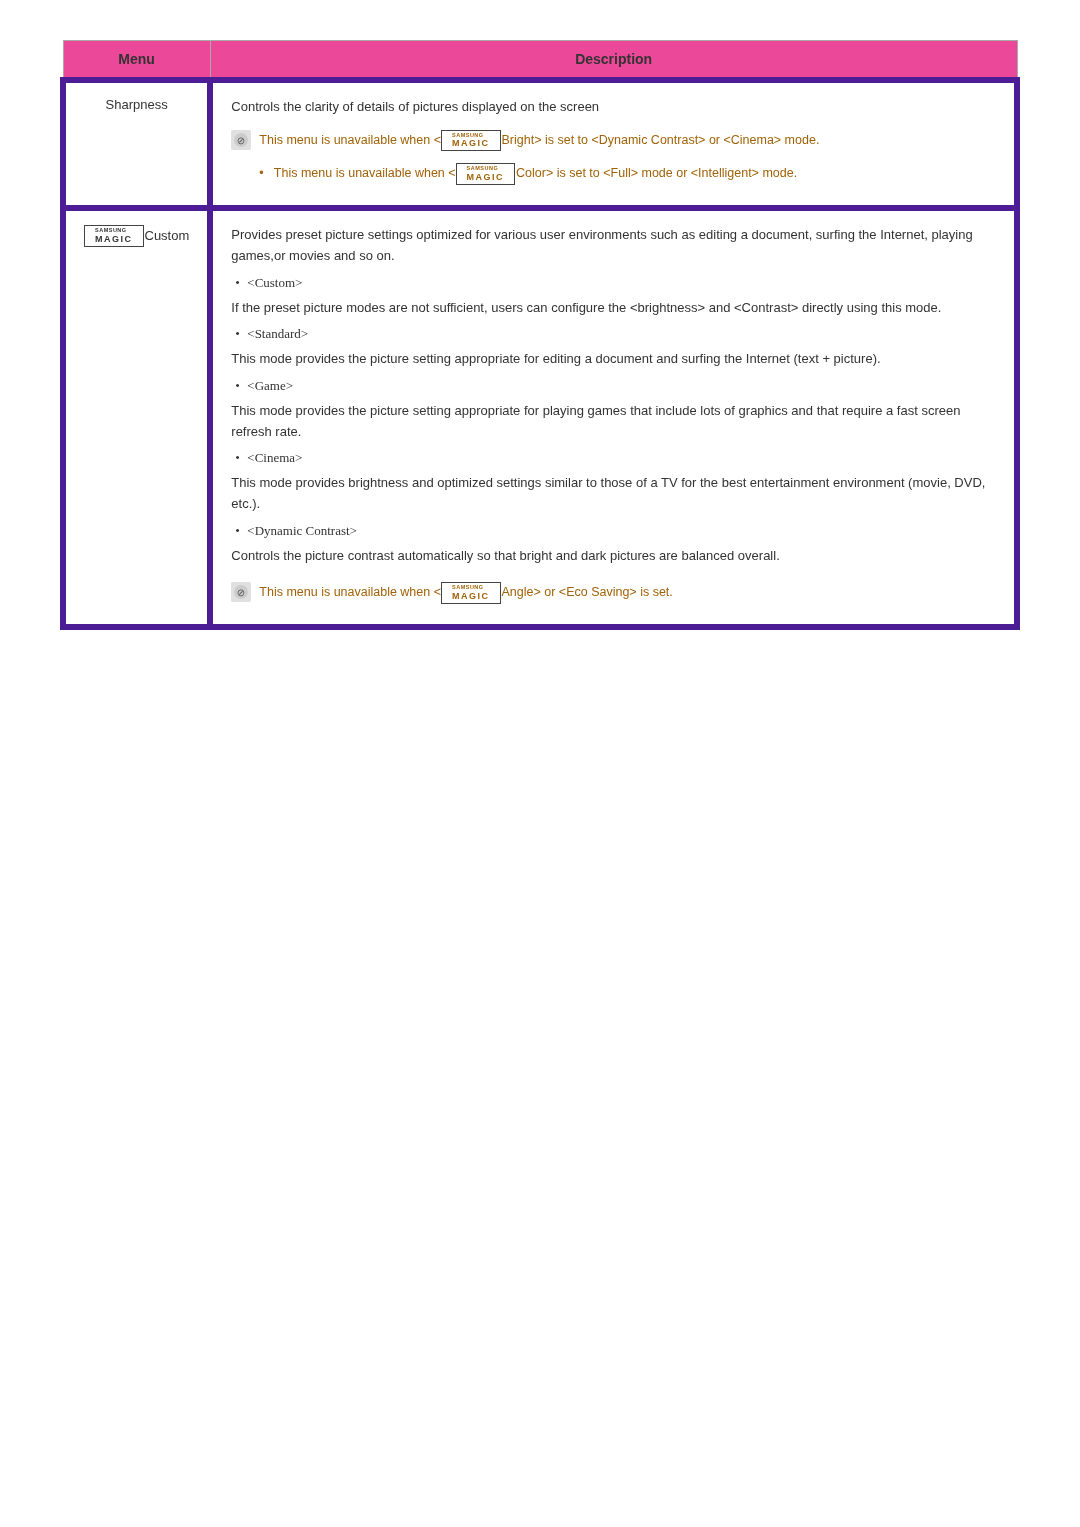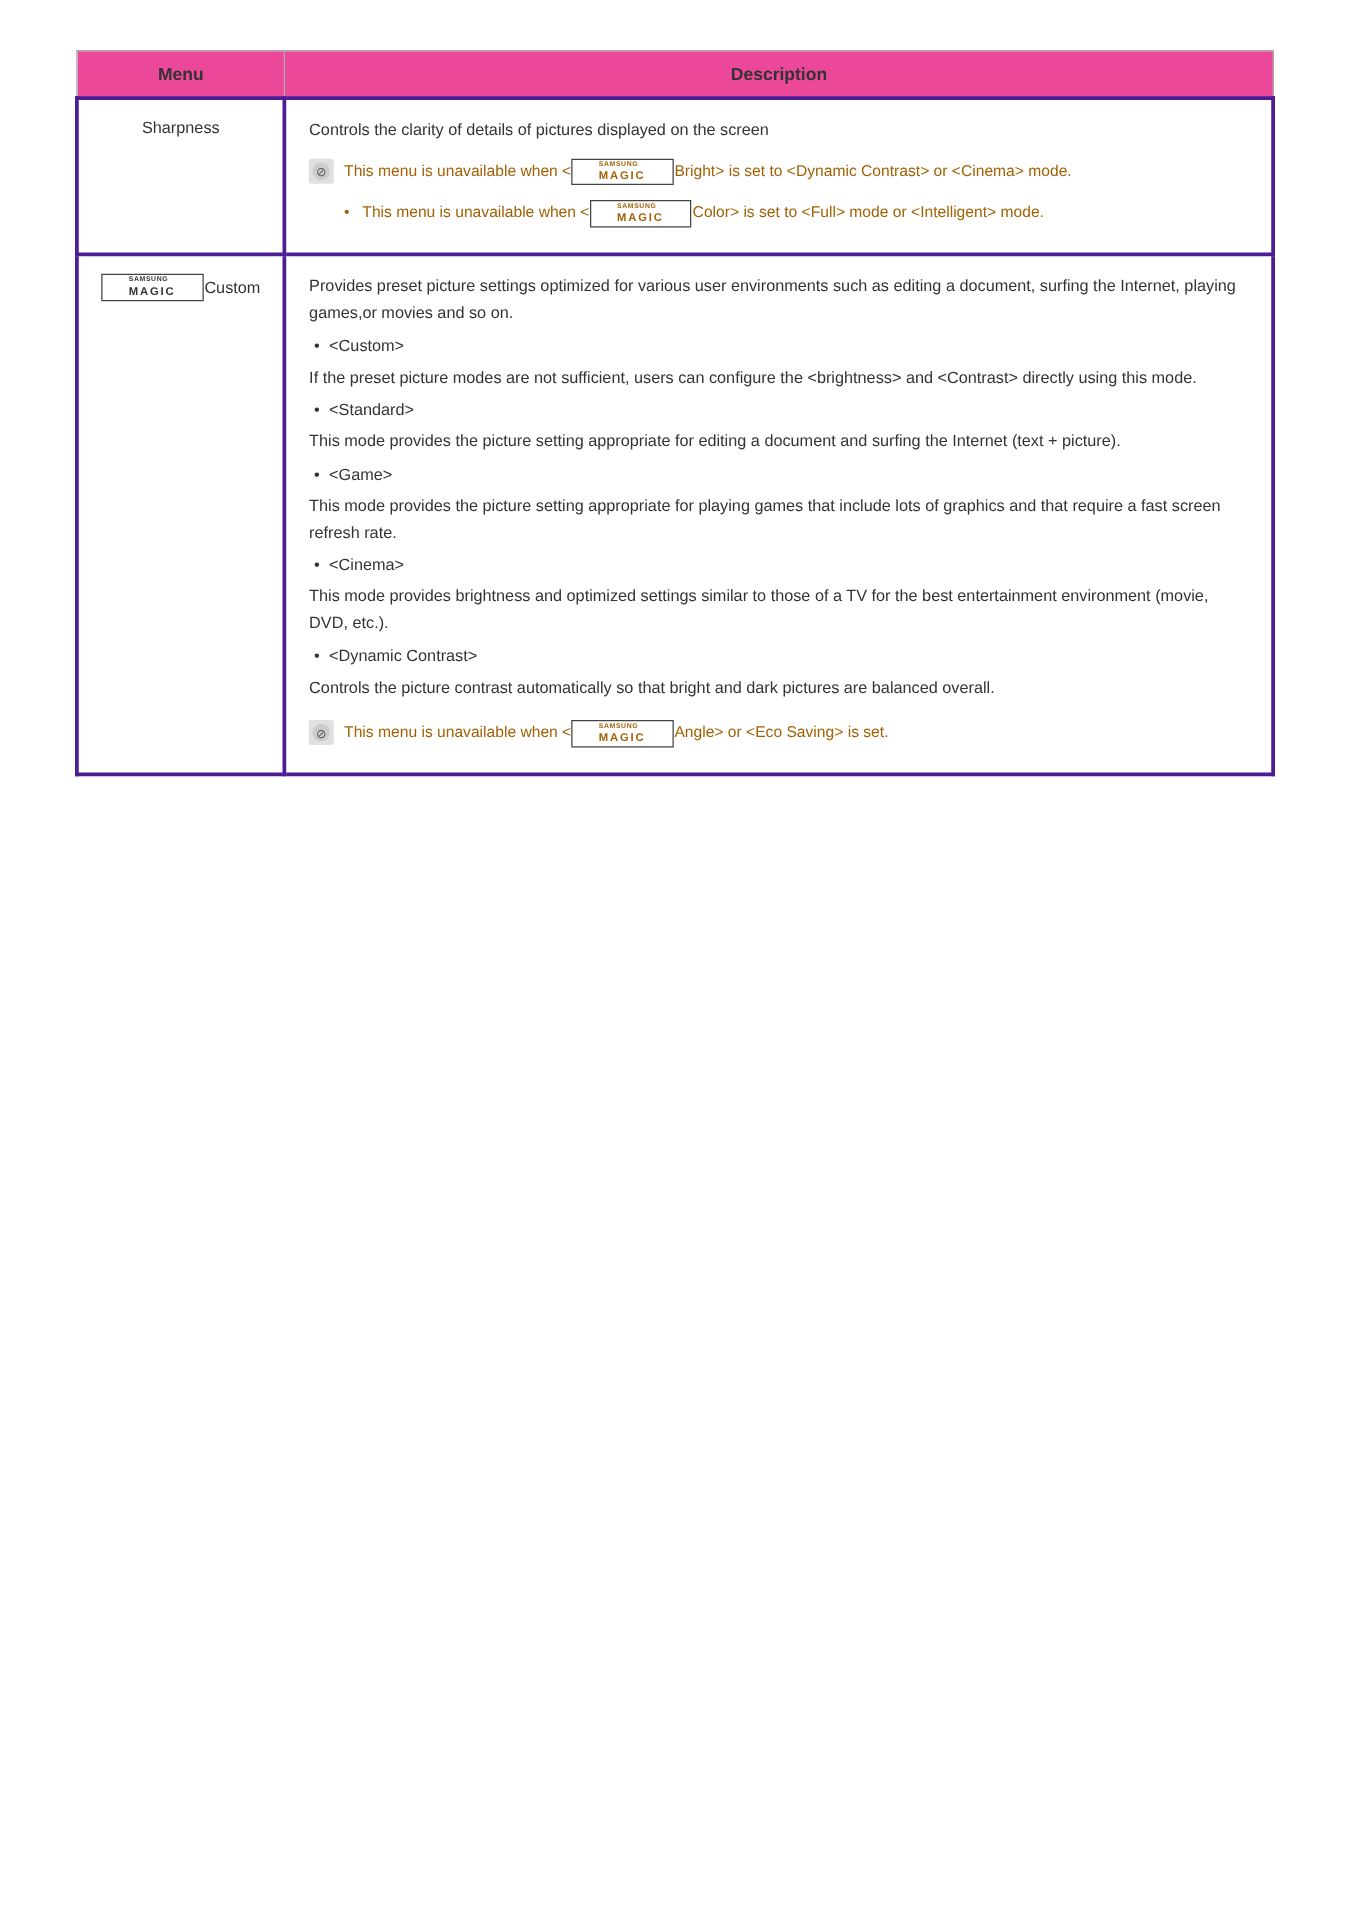--- a/index.html
+++ b/index.html
@@ -32,21 +32,21 @@
       background-color: #ec4899;
       border: 1px solid #aaaaaa;
       padding: 10px 16px;
       font-weight: bold;
       font-size: 14px;
       color: #333;
       text-align: center;
     }
 
     .main-table td {
-      border: 3px solid #4c1d95;
+      border: 6px solid #4c1d95;
       padding: 14px 18px;
       vertical-align: top;
     }
 
     .menu-cell {
       text-align: center;
       font-size: 13px;
       font-weight: normal;
       width: 140px;
       vertical-align: middle;
@@ -64,20 +64,21 @@
     .desc-cell ul {
       list-style: none;
       padding: 0;
       margin: 4px 0;
     }
 
     .desc-cell ul li {
       padding-left: 16px;
       position: relative;
       margin-bottom: 4px;
+      font-family: Liberation Serif, serif;
     }
 
     .desc-cell ul li::before {
       content: "•";
       position: absolute;
       left: 4px;
     }
 
     .warning-text {
       font-size: 12.5px;
@@ -115,21 +116,21 @@
     }
 
     .samsung-magic-block {
       display: inline-flex;
       flex-direction: column;
       align-items: flex-start;
       font-size: 7px;
       font-weight: bold;
       letter-spacing: 0.4px;
       border: 1px solid #444;
-      padding: 1px 21px;
+      padding: 1px 10px;
       line-height: 1.2;
       vertical-align: middle;
       margin-right: 1px;
     }
 
     .samsung-magic-block .s-row {
       font-size: 5.5px;
       letter-spacing: 0.5px;
       display: block;
     }

